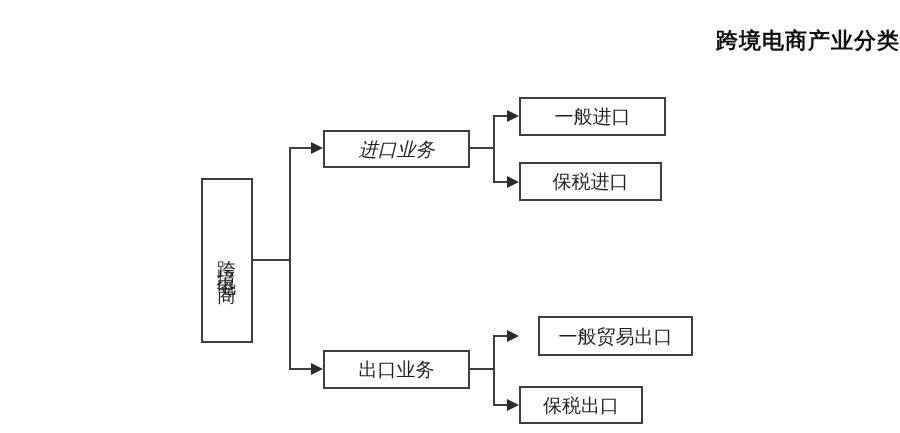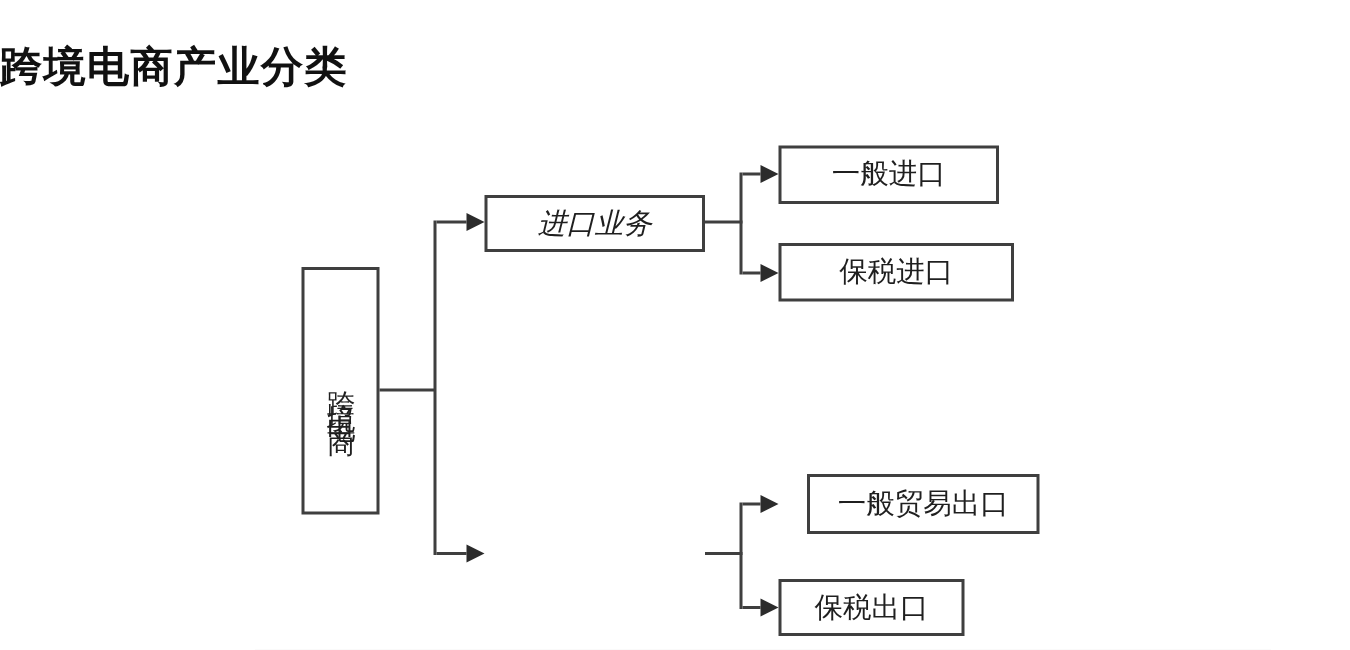--- a/index.html
+++ b/index.html
@@ -16,22 +16,22 @@
     height: 433px;
     background: var(--bg, #ffffff);
     font-family: "Liberation Sans", "DejaVu Sans", sans-serif;
     color: var(--text, #1f1f1f);
     overflow: hidden;
   }
   .title {
     position: absolute;
     left: 0; top: 26px;
     width: 900px;
-    text-align: left;
-    font-size: 28px;
+    text-align: right;
+    font-size: 22px;
     font-weight: bold;
     letter-spacing: 1px;
     color: #111;
   }
   .node {
     position: absolute;
     border: 2px solid var(--line, #3f3f3f);
     background: var(--bg, #ffffff);
     display: flex;
     align-items: center;
@@ -43,21 +43,21 @@
   .node-root { left: 201px; top: 178px; width: 52px; height: 165px; }
   .node-root .vtext {
     writing-mode: vertical-rl;
     text-orientation: upright;
     letter-spacing: 8px;
     font-size: 19px;
   }
   .node-import  { left: 323px; top: 130px; width: 147px; height: 38px; font-style: italic; }
   .node-export  { left: 323px; top: 350px; width: 147px; height: 39px; }
   .node-gi      { left: 519px; top: 97px;  width: 147px; height: 39px; }
-  .node-bi      { left: 519px; top: 162px; width: 157px; height: 39px; }
+  .node-bi      { left: 519px; top: 162px; width: 143px; height: 39px; }
   .node-gte     { left: 519px; top: 316px; width: 155px; height: 40px; margin-left: 19px; }
   .node-be      { left: 519px; top: 386px; width: 124px; height: 38px; }
 
   .line {
     position: absolute;
     background: var(--line, #3f3f3f);
   }
   .arrow {
     position: absolute;
     width: 0; height: 0;
@@ -74,20 +74,23 @@
   <div class="title">跨境电商产业分类</div>
 
   <div class="node node-root">
     <span class="vtext">跨境电商</span>
   </div>
 
   <div class="node node-import">
     <span>进口业务</span>
   </div>
 
+  <div class="node node-export">
+    <span>出口业务</span>
+  </div>
 
   <div class="node node-gi">
     <span>一般进口</span>
   </div>
 
   <div class="node node-bi">
     <span>保税进口</span>
   </div>
 
   <div class="node node-gte">

